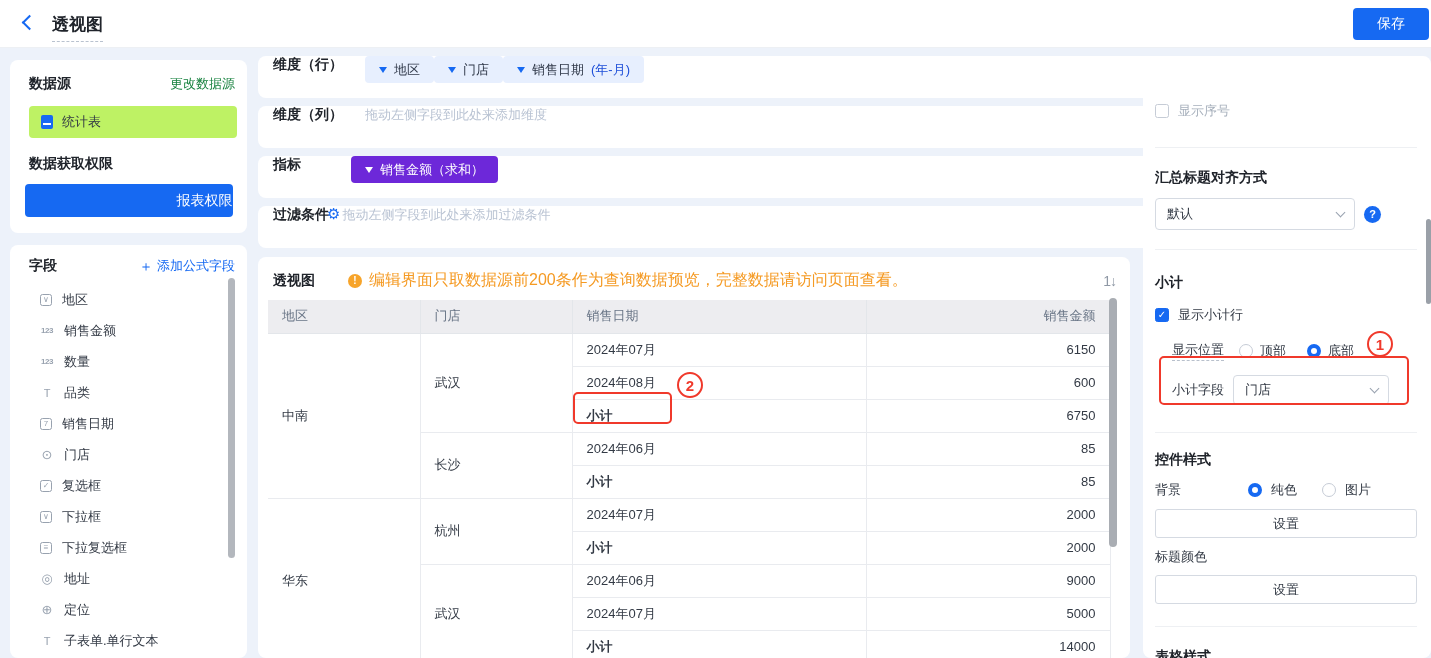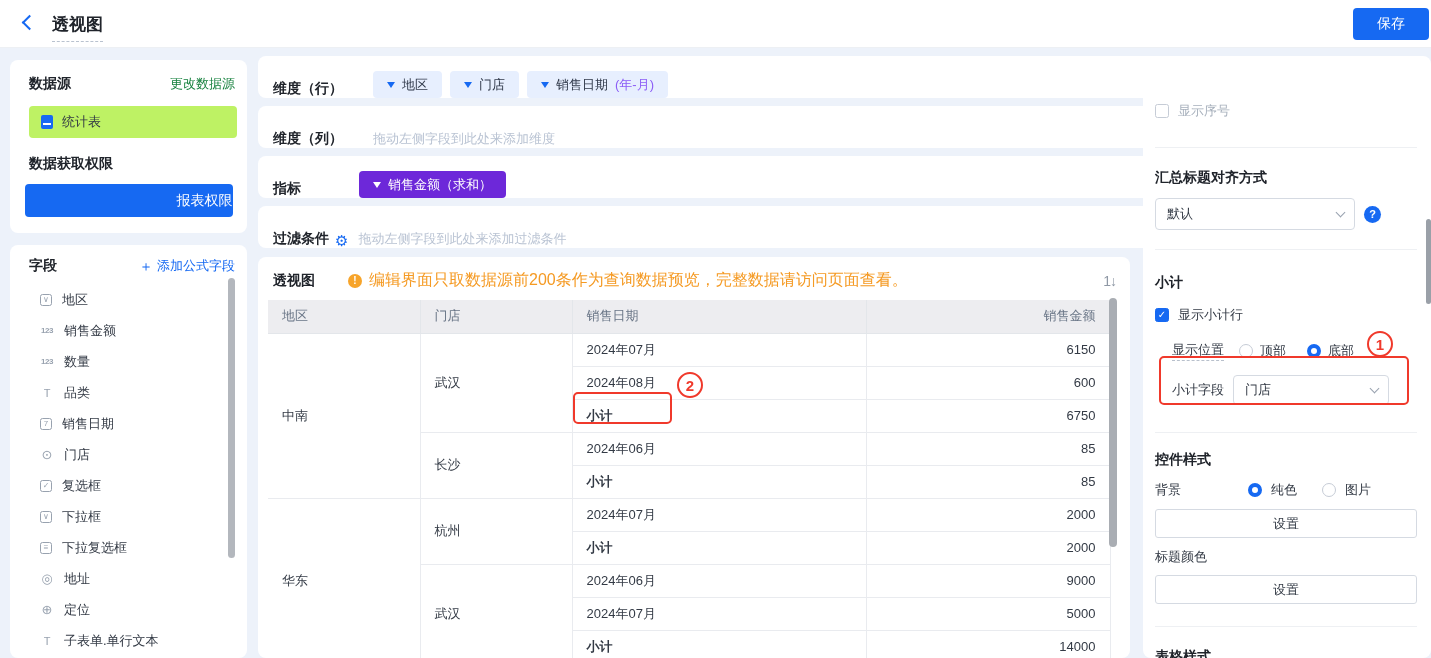--- a/index.html
+++ b/index.html
@@ -32,26 +32,26 @@
   .field-list { list-style:none; margin-top:9px; }
   .field-item { height:31px; display:flex; align-items:center; gap:10px; padding-left:30px; font-size:13px; color:#333a45; cursor:grab; }
   .fi { width:14px; height:14px; display:inline-flex; align-items:center; justify-content:center; color:#98a2af; flex:none; font-size:13px; }
   .fi-box { width:12px; height:12px; border:1px solid #98a2af; border-radius:2.5px; font-size:8px; line-height:1; }
   .fi-123 { font-size:8px; font-weight:bold; letter-spacing:-0.5px; }
   .fi-T { font-size:11px; }
   .sb-thumb { position:absolute; background:#b3b7bd; border-radius:4px; }
   .thumb-left { left:228px; top:278px; width:7px; height:280px; }
 
   
-  .mid-row { left:258px; width:1004px; height:42px; display:flex; align-items:flex-end; padding-left:15px; gap:8px; }
+  .mid-row { left:258px; width:1004px; height:42px; display:flex; align-items:flex-start; padding-left:15px; gap:0; }
   .row1 { top:56px; } .row2 { top:106px; } .row3 { top:156px; } .row4 { top:206px; }
   .mid-label { font-size:14px; font-weight:bold; color:#20242b; margin-right:22px; white-space:nowrap; }
   .chip { height:27px; background:#e7effe; border-radius:4px; display:flex; align-items:center; gap:7px; padding:0 14px; font-size:13px; color:#30394a; cursor:pointer; white-space:nowrap; }
   .tri { width:0; height:0; border-left:4.5px solid transparent; border-right:4.5px solid transparent; border-top:6px solid #1669f2; }
-  .chip-suffix { color:#8b5cf6; }
+  .chip-suffix { color:#1d4ed8; }
   .chip-solid { background:#6d28d9; color:#fff; }
   .chip-solid .tri { border-top-color:#fff; }
   .placeholder { color:#b9c3d3; font-size:13px; }
   .gear { color:#1669f2; font-size:15px; line-height:1; cursor:pointer; margin:0 2px 0 -2px; }
 
   
   .pivot-card { left:258px; top:257px; width:872px; height:401px; overflow:hidden; }
   .pivot-head { display:flex; align-items:center; padding:13px 14px 0 15px; }
   .warn { display:flex; align-items:center; gap:7px; margin-left:33px; }
   .warn-icon { width:14px; height:14px; border-radius:50%; background:#f7a42a; color:#fff; font-size:10px; font-weight:bold; display:flex; align-items:center; justify-content:center; line-height:1; }

